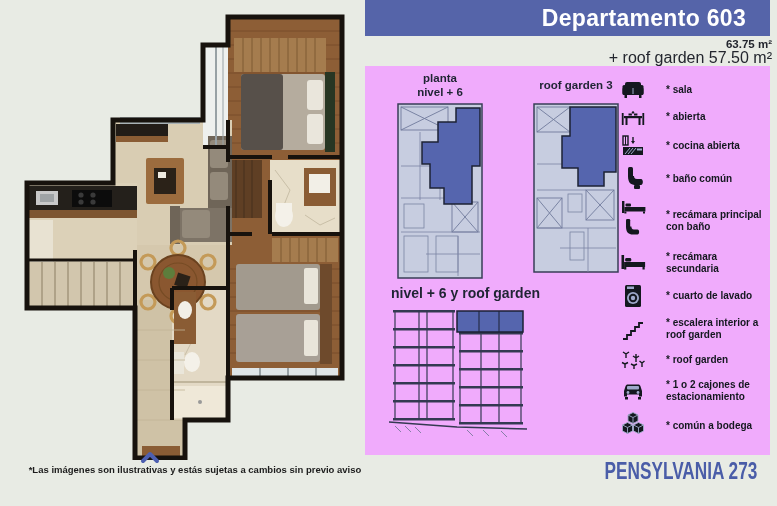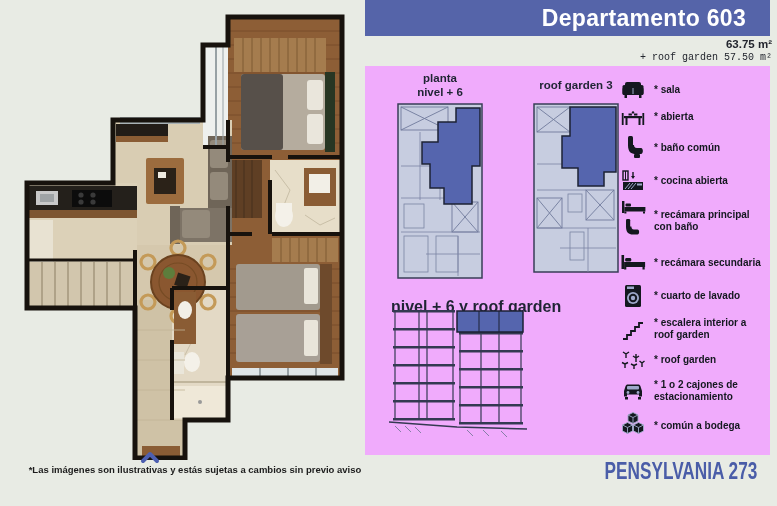--- a/index.html
+++ b/index.html
@@ -14,42 +14,42 @@
     position: absolute; left: 365px; top: 0; width: 405px; height: 36px;
     background: #5564a9; color: #ffffff;
     font-weight: bold; font-size: 23px; line-height: 36px;
     text-align: right; padding-right: 24px; letter-spacing: .3px;
   }
   .area-strip {
     position: absolute; left: 381px; top: 36px; width: 405px; height: 30px;
     text-align: right; padding: 2px 14px 12px 0; color: #23262e;
   }
   .area-strip .a1 { font-weight: bold; font-size: 11.5px; line-height: 13px; }
-  .area-strip .a2 { font-size: 10px; line-height: 14px; font-family: Liberation Mono, monospace; }
+  .area-strip .a2 { font-size: 16px; line-height: 14px; }
   .panel {
     position: absolute; left: 365px; top: 66px; width: 405px; height: 389px;
     background: #f0abfc;
   }
   .plan-title {
     position: absolute; font-weight: bold; color: #1f2433;
     font-size: 11.5px; line-height: 1.25; text-align: center;
   }
   .pt-a { left: 8px; top: 5px; width: 134px; }
   .pt-b { left: 150px; top: 12px; width: 122px; }
-  .pt-c { left: 26px; top: 219px; width: 220px; text-align: left; font-size: 16px; margin-top: 12px; }
+  .pt-c { left: 26px; top: 219px; width: 220px; text-align: left; font-size: 14px; }
   .plan-a { position: absolute; left: 31px; top: 36px; }
   .plan-b { position: absolute; left: 167px; top: 36px; }
   .plan-c { position: absolute; left: 22px; top: 240px; }
 
   
   .legend {
     position: absolute; left: 255px; top: 14px; width: 148px;
     display: flex; flex-direction: column; gap: 7px;
   }
-  .lrow { display: flex; align-items: center; }
+  .lrow { display: flex; align-items: center; gap: 12px; }
   .lrow .ic { width: 26px; margin-right: 8px; flex: 0 0 26px; display: flex; justify-content: center; }
   .lrow .lbl {
     font-weight: bold; font-size: 10px; line-height: 1.25;
     color: #14181f; width: 112px;
   }
   .h20 { min-height: 20px; } .h24 { min-height: 24px; } .h28 { min-height: 28px; }
   .h42 { min-height: 42px; }
 
   
   .floorplan { position: absolute; left: 20px; top: 10px; }
@@ -399,50 +399,50 @@
             <rect x="0.8" y="6" width="1.8" height="12"></rect>
               <rect x="21.4" y="6" width="1.8" height="12"></rect>
             <rect x="7.5" y="6.5" width="3.4" height="2"></rect>
               <rect x="13" y="6.5" width="3.4" height="2"></rect>
             <circle cx="12" cy="5.4" r="1.2"></circle>
           </svg>
         </span>
         <span class="lbl">* abierta</span>
       </div>
 
-      <div class="lrow h28">
-        <span class="ic">
-          <svg width="22" height="26" viewBox="0 0 22 26" fill="#14181f">
-            <rect x="6" y="1" width="5" height="10" rx="1.5"></rect>
-            <path d="M6 10 c0 7 3 9 8 9 h5 c2.5 0 2.5 -6 0 -6 h-4 c-2.5 0 -3 -1.5 -3 -3 z"></path>
-            <rect x="12" y="19" width="6" height="4" rx="1"></rect>
-          </svg>
-        </span>
-        <span class="lbl">* baño común</span>
-      </div>
-
       <div class="lrow h24">
         <span class="ic">
           <svg width="24" height="24" viewBox="0 0 24 24" fill="#14181f">
             <rect x="2" y="2" width="5" height="9" fill="none" stroke="#14181f" stroke-width="1.4"></rect>
             <line x1="4.5" y1="2" x2="4.5" y2="11" stroke="#14181f" stroke-width="1"></line>
             <line x1="12" y1="3" x2="12" y2="7" stroke="#14181f" stroke-width="1.4"></line>
             <polygon points="10,7 14,7 12,10"></polygon>
             <rect x="2" y="13" width="20" height="8"></rect>
             <g stroke="#9ea9ca" stroke-width="1">
               <line x1="4" y1="20" x2="9" y2="14"></line>
                 <line x1="7" y1="20" x2="12" y2="14"></line>
               <line x1="10" y1="20" x2="15" y2="14"></line>
             </g>
             <rect x="16" y="14.5" width="5" height="2" fill="#9ea9ca"></rect>
           </svg>
         </span>
         <span class="lbl">* cocina abierta</span>
       </div>
 
+      <div class="lrow h28">
+        <span class="ic">
+          <svg width="22" height="26" viewBox="0 0 22 26" fill="#14181f">
+            <rect x="6" y="1" width="5" height="10" rx="1.5"></rect>
+            <path d="M6 10 c0 7 3 9 8 9 h5 c2.5 0 2.5 -6 0 -6 h-4 c-2.5 0 -3 -1.5 -3 -3 z"></path>
+            <rect x="12" y="19" width="6" height="4" rx="1"></rect>
+          </svg>
+        </span>
+        <span class="lbl">* baño común</span>
+      </div>
+
       <div class="lrow h42">
         <span class="ic">
           <svg width="26" height="42" viewBox="0 0 26 42" fill="#14181f">
             <rect x="2" y="1" width="2.4" height="12"></rect>
             <rect x="5.5" y="3.5" width="5.5" height="3" rx="1"></rect>
             <rect x="4.4" y="7" width="21" height="4.5"></rect>
             <rect x="4.4" y="11.5" width="2" height="2"></rect>
               <rect x="23" y="11.5" width="2" height="2"></rect>
             <rect x="6" y="19" width="4.2" height="8.5" rx="1.2"></rect>
             <path d="M6 26.5 c0 6 2.6 8 7 8 h4.5 c2.2 0 2.2 -5 0 -5 h-3.5 c-2.2 0 -2.6 -1.5 -2.6 -3 z"></path>

